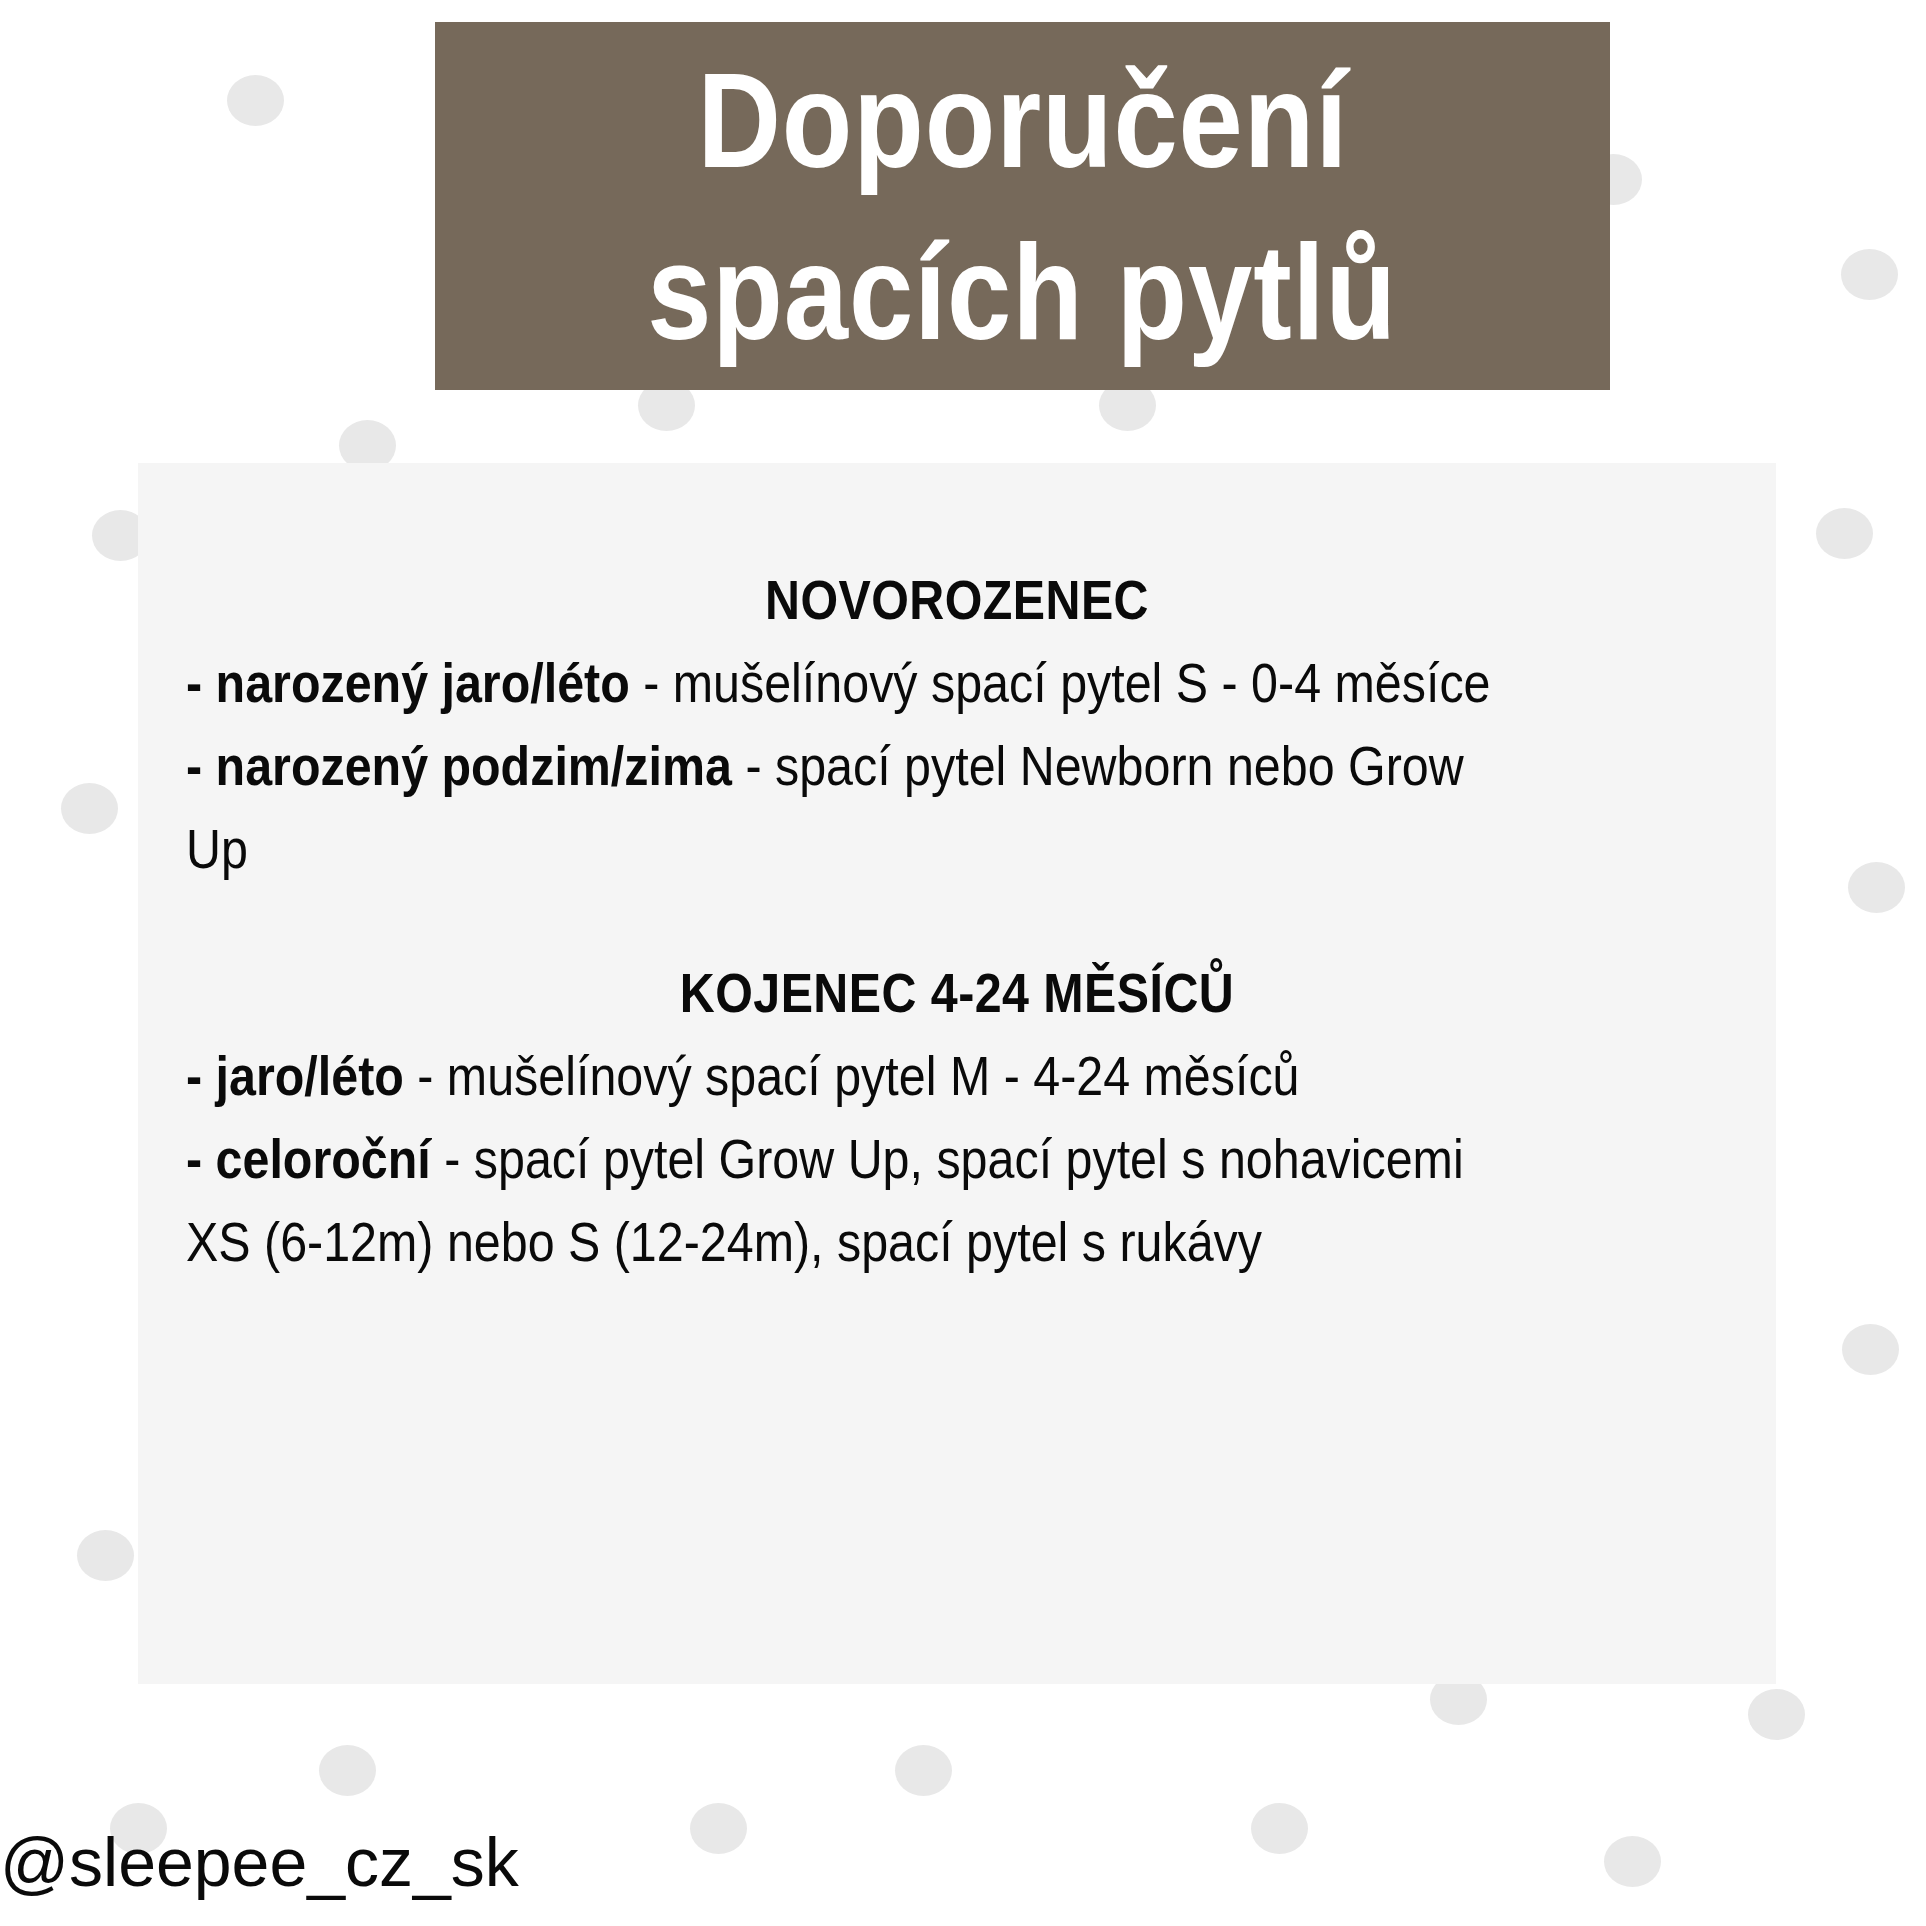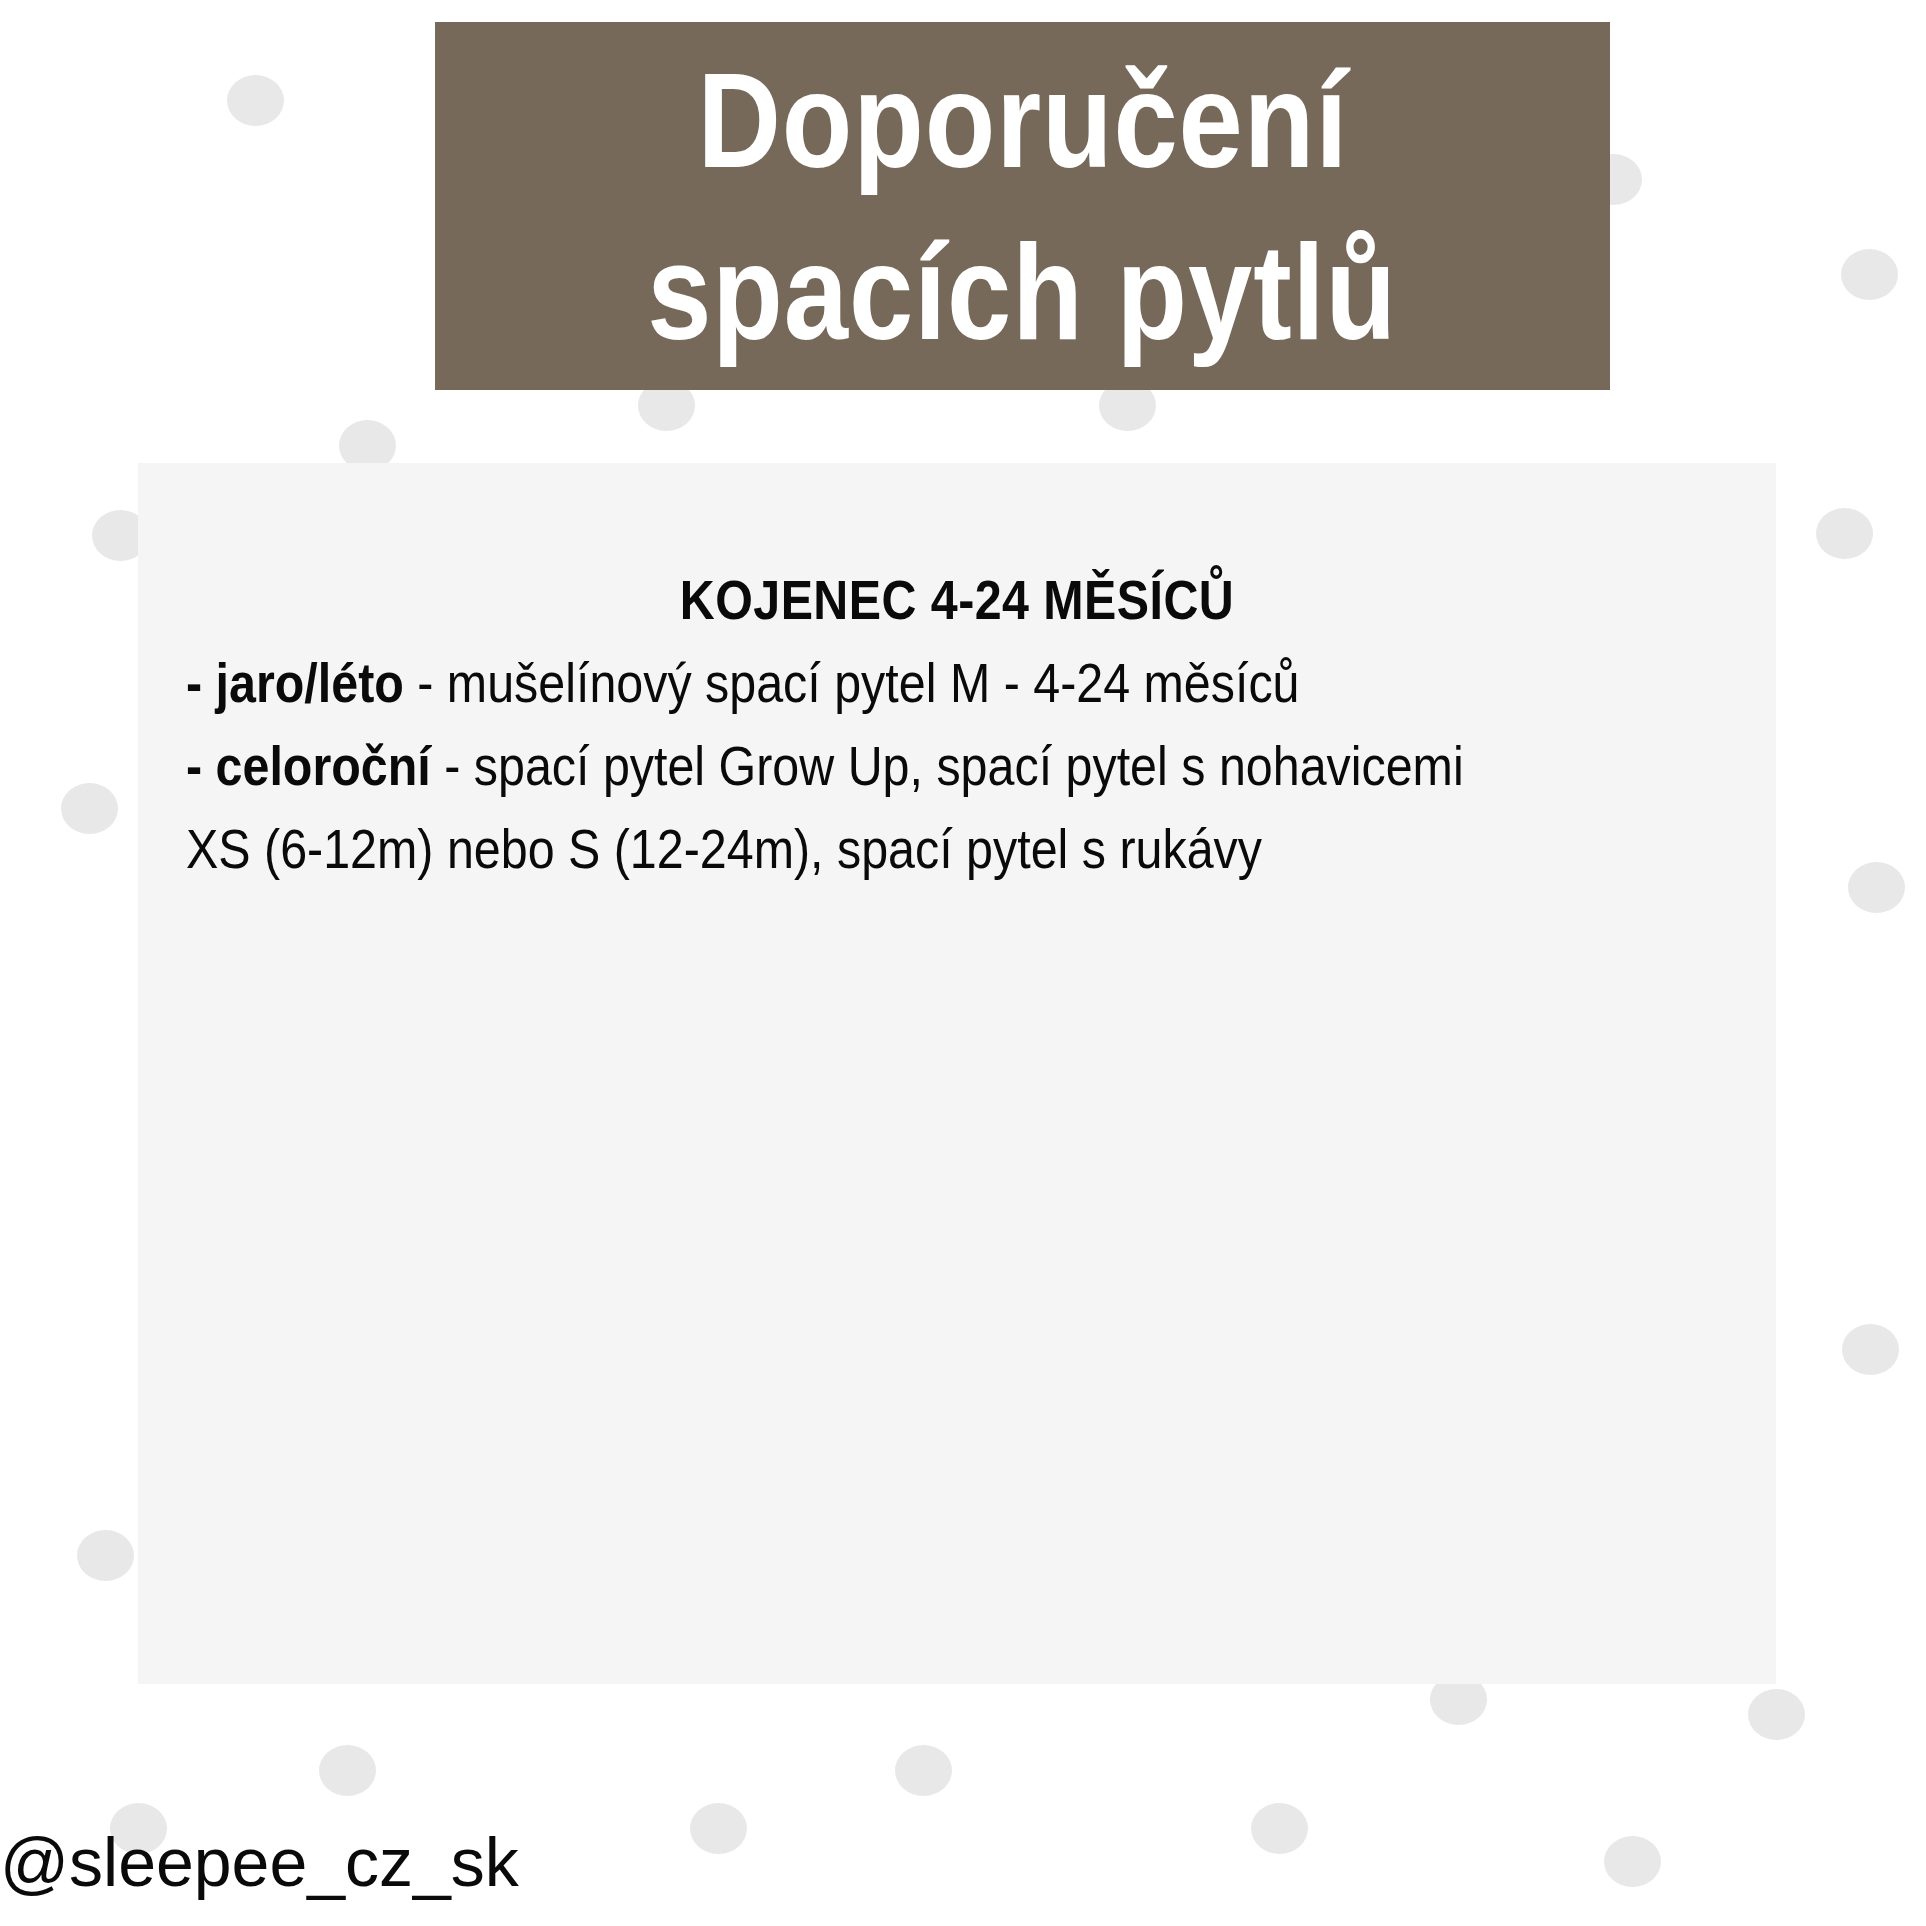--- a/index.html
+++ b/index.html
@@ -75,20 +75,26 @@
     <div class="dot" style="left: 1604px; top: 1836px;"></div>
   </div>
 
 <div class="header-box">
   <div class="title-line">Doporučení</div>
   <div class="title-line">spacích pytlů</div>
 </div>
 
 <div class="panel">
 
+  <div class="section">
+    <div class="heading">NOVOROZENEC</div>
+    <div class="bodyline"><b>- narozený jaro/léto</b><span> - mušelínový spací pytel S - 0-4 měsíce</span></div>
+    <div class="bodyline"><b>- narozený podzim/zima</b><span> - spací pytel Newborn nebo Grow</span></div>
+    <div class="bodyline"><b></b><span>Up</span></div>
+  </div>
 
   <div class="section">
     <div class="heading">KOJENEC 4-24 MĚSÍCŮ</div>
     <div class="bodyline"><b>- jaro/léto</b><span> - mušelínový spací pytel M - 4-24 měsíců</span></div>
     <div class="bodyline"><b>- celoroční</b><span> - spací pytel Grow Up, spací pytel s nohavicemi</span></div>
     <div class="bodyline"><b></b><span>XS (6-12m) nebo S (12-24m), spací pytel s rukávy</span></div>
   </div>
 
 
 </div>

